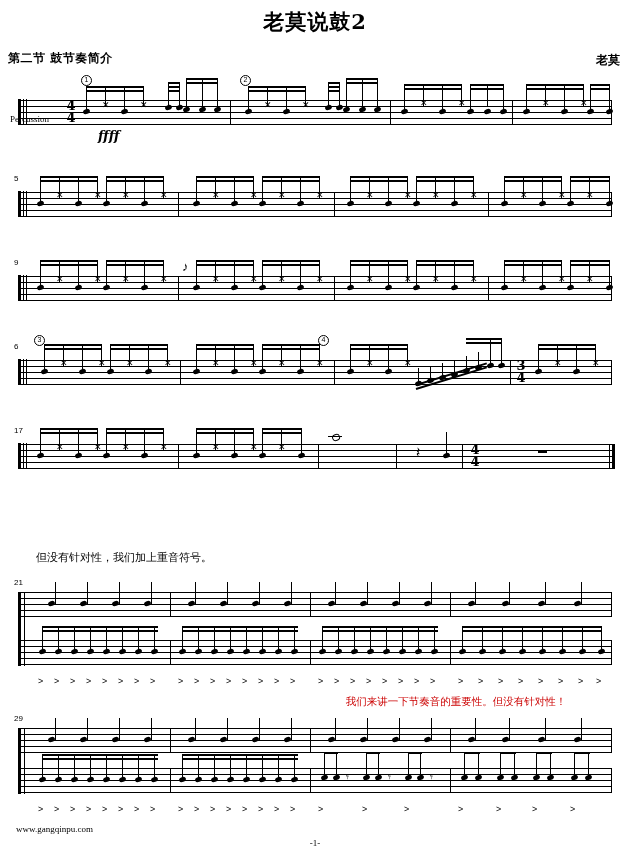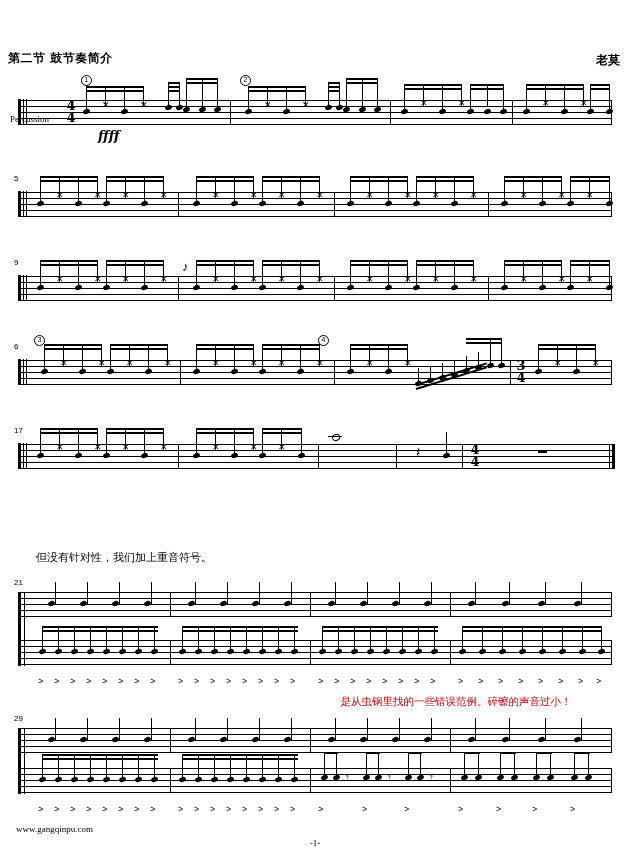--- a/index.html
+++ b/index.html
@@ -233,20 +233,21 @@
     text-align: center;
     font-size: 9px;
     font-family: "Liberation Serif", serif;
   }
 </style>
 </head>
 <body>
 
 <div class="page">
 
+  <div class="doc-title">老莫说鼓2</div>
   <div class="section-label">第二节  鼓节奏简介</div>
   <div class="composer">老莫</div>
   <div class="instrument">Percussion</div>
 
   <div class="system" style="top:100px;">
     <div class="staff">
       <div class="line l0"></div>
       <div class="line l1"></div>
       <div class="line l2"></div>
       <div class="line l3"></div>
@@ -967,21 +968,21 @@
       <span class="accent" style="left:480px;">&gt;</span>
       <span class="accent" style="left:500px;">&gt;</span>
       <span class="accent" style="left:520px;">&gt;</span>
       <span class="accent" style="left:540px;">&gt;</span>
       <span class="accent" style="left:560px;">&gt;</span>
       <span class="accent" style="left:578px;">&gt;</span>
     </div>
   </div>
 
   <div class="note-red" style="left:296px; top:694px; width:320px;">
-    <div style="text-align:center;">是从虫钢里找的一些错误范例。碎镲的声音过小！</div>
+    <div style="text-align:center;">我们来讲一下节奏音的重要性。但没有针对性！</div>
   </div>
 
   <div class="system" style="top:728px;">
     <div class="measure-num" style="left:-4px; top:-14px;">29</div>
 
     <div style="position:absolute; left:0; top:0; width:3px; height:66px; background:#000;"></div>
     <div style="position:absolute; left:6px; top:0; width:1px; height:66px; background:#000;"></div>
 
     <div class="staff" style="position:absolute; left:0; top:0;">
       <div class="line l0"></div>

